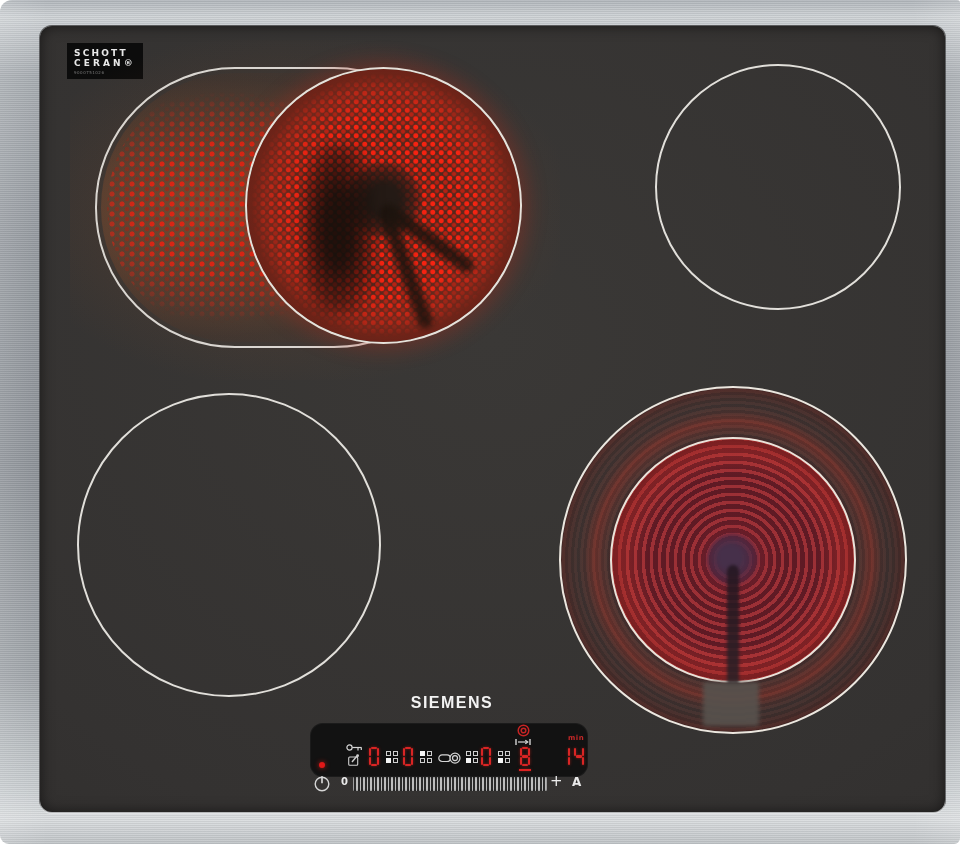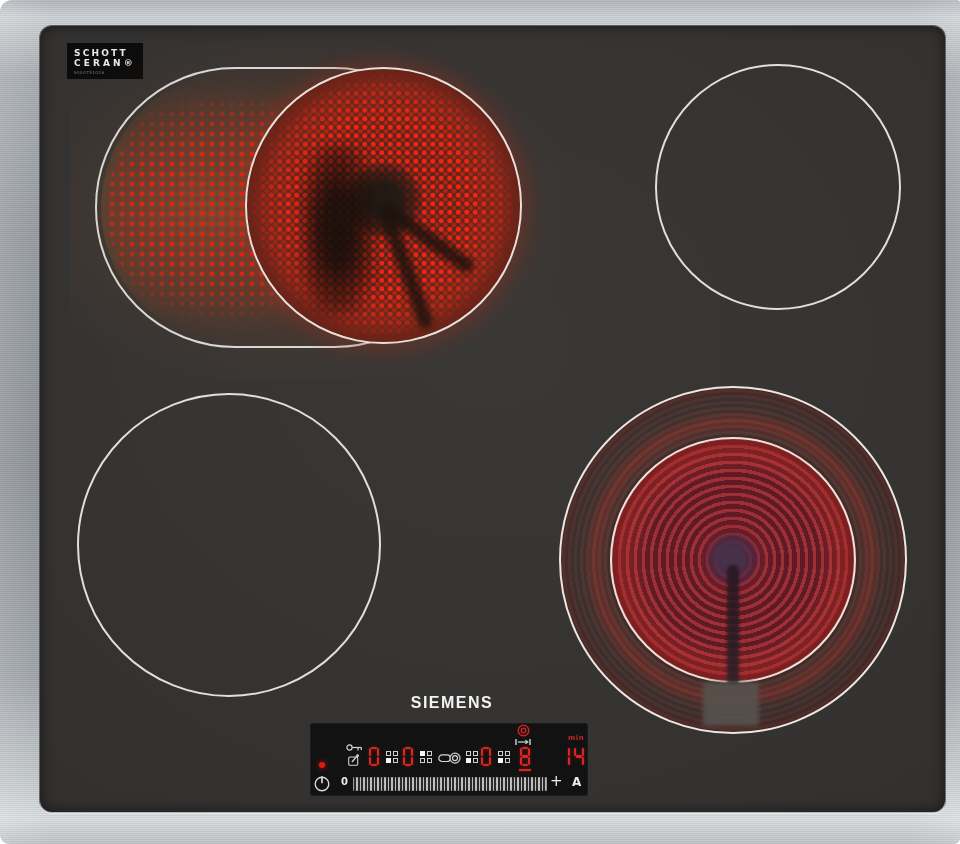--- a/index.html
+++ b/index.html
@@ -84,21 +84,21 @@
   .fr-stem{position:absolute;left:176px;top:187px;width:12px;height:122px;border-radius:6px 6px 0 0;
     background:linear-gradient(180deg, rgba(35,22,32,.85), rgba(45,33,38,.9));filter:blur(1.5px);}
   .fr-block{position:absolute;left:152px;top:304px;width:56px;height:44px;border-radius:3px;
     background:rgba(88,82,78,.9);filter:blur(2px);}
 
   
   .brand{position:absolute;left:352px;top:668px;width:120px;text-align:center;color:#f3f3f3;
     font-family:"Liberation Sans",sans-serif;font-weight:bold;font-size:16px;letter-spacing:1.5px;}
 
   
-  .panel{position:absolute;left:270px;top:697px;width:278px;height:73px;background:#121212;border-radius:3px;
+  .panel{position:absolute;left:270px;top:697px;width:278px;height:54px;background:#121212;border-radius:13px;
     box-shadow:inset 0 0 0 1px rgba(255,255,255,.04);}
   .panel .abs{position:absolute;}
   .led{left:9px;top:39px;width:6px;height:6px;border-radius:50%;background:#e01818;box-shadow:0 0 5px rgba(230,30,20,.8);}
   .seg-wrap{display:flex;}
   .segd{position:relative;display:inline-block;width:10px;height:19px;margin-right:4px;}
   .segd:last-child{margin-right:0;}
   .sg{position:absolute;background:#d92525;box-shadow:0 0 3px rgba(235,40,30,.55);border-radius:1px;}
   .sg0{top:0;left:2px;right:2px;height:2.4px;}
   .sg1{top:1px;right:0;width:2.4px;height:8px;}
   .sg2{bottom:1px;right:0;width:2.4px;height:8px;}

